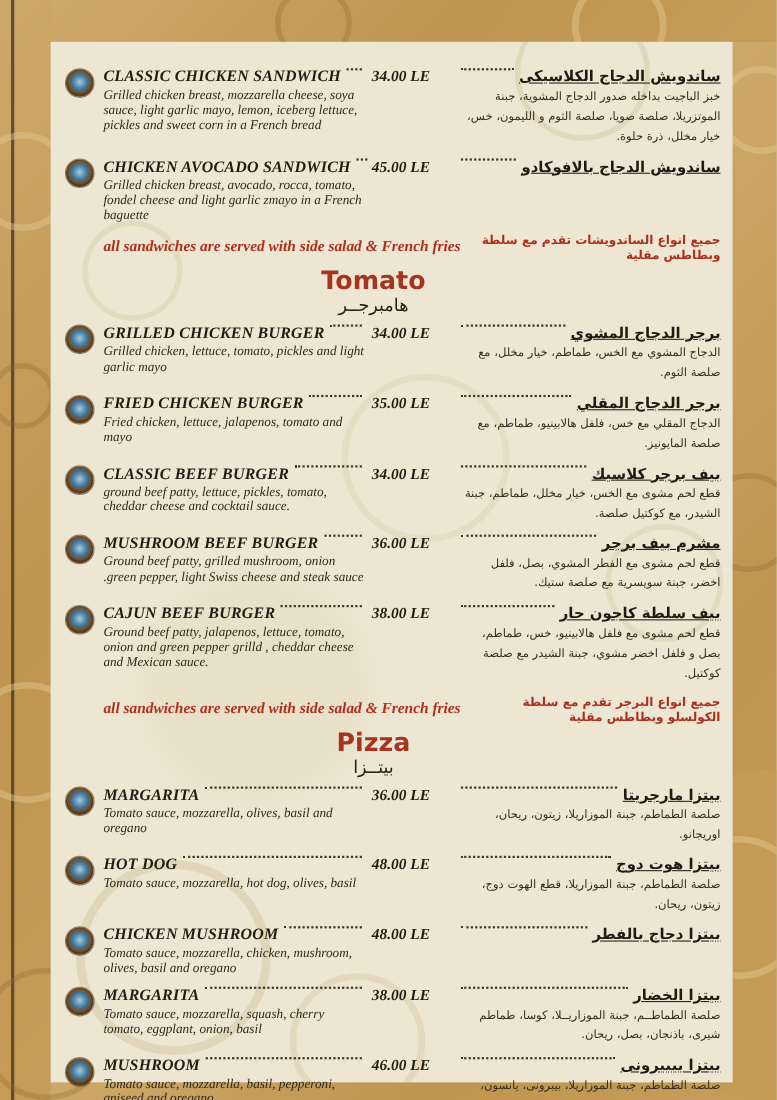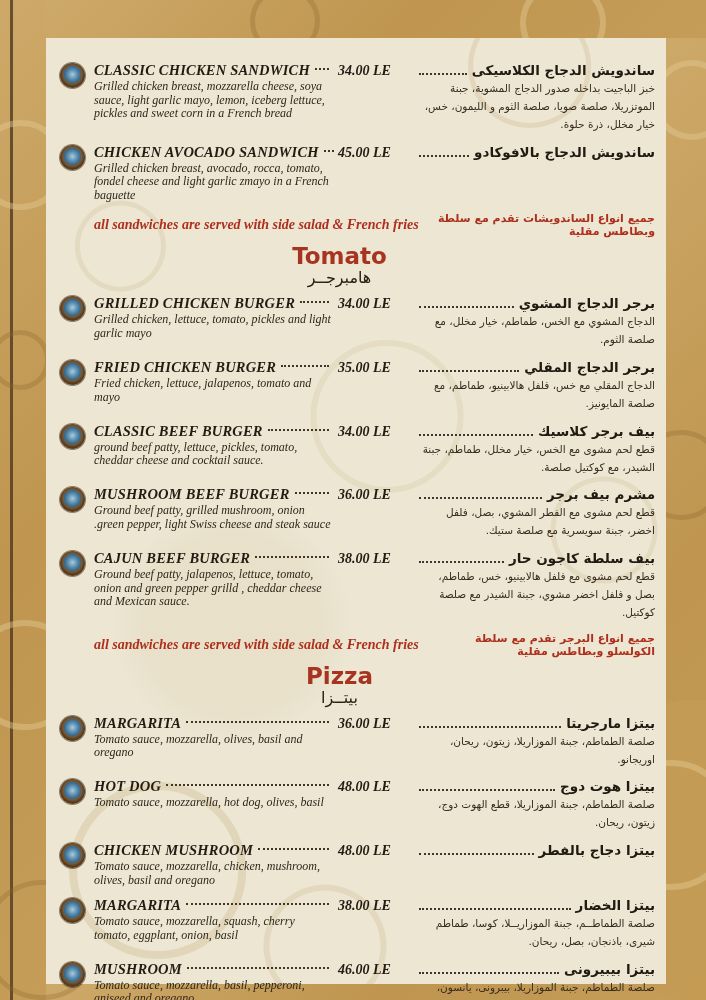--- a/index.html
+++ b/index.html
@@ -41,30 +41,30 @@
     margin-bottom:10px; align-items:start;
   }
   .badge {
     width:25px; height:25px; border-radius:50%; margin-top:1px;
     background:radial-gradient(circle at 50% 46%,
       #a8cbdd 0%, #5b8fae 26%, #39688d 44%,
       #7a5a33 50%, #53381c 66%, #76542f 84%, #5d4224 100%);
     box-shadow:0 0 0 1px rgba(60,40,18,.55);
   }
   .en { padding-right:6px; }
-  .en-title-line { display:flex; align-items:center; }
+  .en-title-line { display:flex; align-items:flex-start; }
   .en-name {
     font-style:italic; font-weight:bold; font-size:14.5px;
     letter-spacing:.2px; white-space:nowrap; color:#241b13;
   }
   .leader { flex:1; min-width:10px; border-bottom:2px dotted #413426; margin:0 3px 3px 5px; }
   .en-desc { font-style:italic; font-size:12px; line-height:1.13; margin-top:1px; color:#2f2619; }
   .price { font-style:italic; font-weight:bold; font-size:14px; padding-top:1px; white-space:nowrap; color:#241b13; }
   .ar { direction:rtl; font-family:"DejaVu Sans", sans-serif; padding-right:4px; }
-  .ar-title-line { display:flex; align-items:flex-end; }
+  .ar-title-line { display:flex; align-items:flex-start;text-decoration:underline; }
   .ar-name { font-weight:bold; font-size:13.5px; color:#211a12; white-space:nowrap; }
   .ar-leader { border-bottom:2px dotted #41342e; margin:0 5px 3px 3px; }
   .ar-desc { font-size:10.5px; line-height:1.7; margin-top:2px; color:#372c1f; }
   .note-row {
     display:grid; grid-template-columns:34px 330px 1fr;
     margin:2px 0 6px 0; align-items:center;
   }
   .note-en { grid-column:2; color:#ad2f1c; font-style:italic; font-weight:bold; font-size:14px; }
   .note-ar { grid-column:3; direction:rtl; font-family:"DejaVu Sans", sans-serif;
              color:#ad2f1c; font-weight:bold; font-size:11px; padding-right:4px; }

